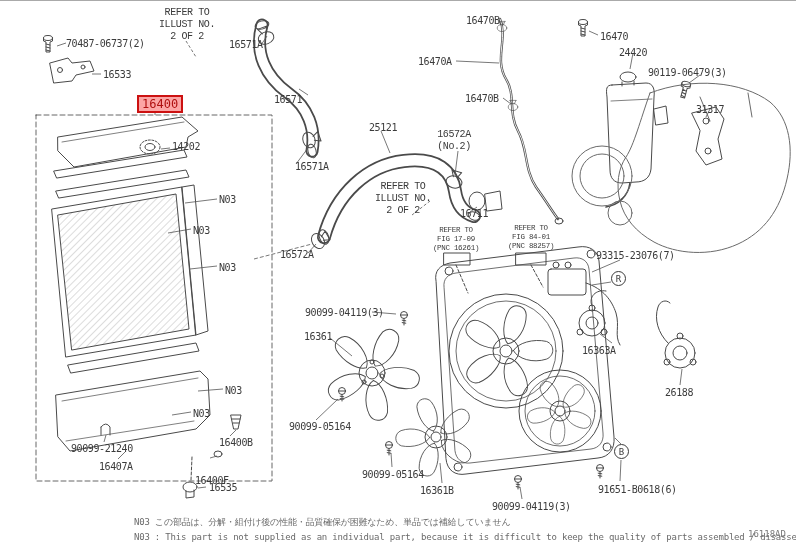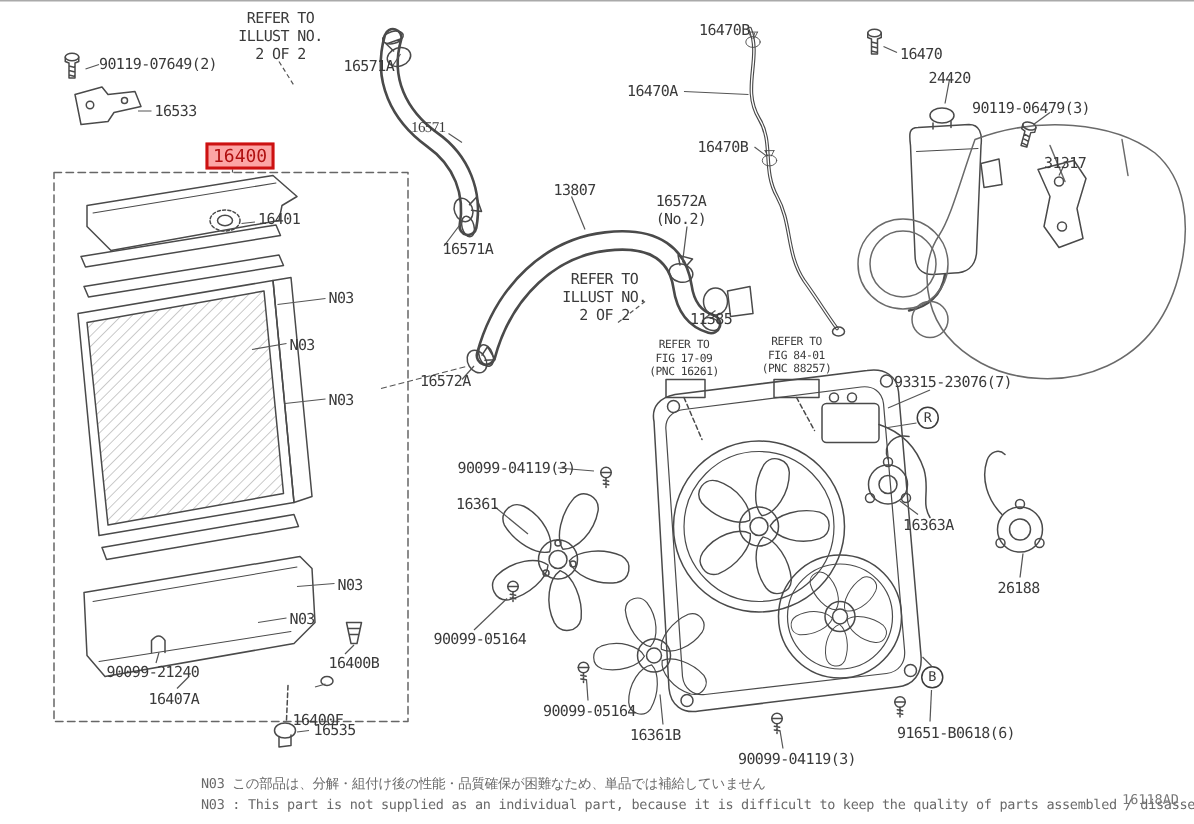--- a/index.html
+++ b/index.html
@@ -7,21 +7,21 @@
   .stage {
     position:relative; width:796px; height:549px; background:#fff;
     overflow:hidden; font-family:"DejaVu Sans Mono", monospace;
     border-top:1px solid #aaa;
   }
   .art { position:absolute; left:0; top:0; }
   .lbl {
     position:absolute; font-size:10px; color:#3b3b3b;
     line-height:1.18; letter-spacing:-0.4px; white-space:pre-line;
   }
-  .lbl.center { text-align:center; }
+  .lbl.center { text-align:center;font-family:Liberation Mono, monospace; }
   .lbl.small { font-size:7.5px; letter-spacing:-0.3px; }
   .red-box {
     position:absolute; border:2px solid #cc1111; color:#b01010;
     font-weight:normal; font-size:12px; padding:0 3px; background:#fca5a5;
   }
   .circ {
     position:absolute; width:15px; height:15px; border:1px solid #3b3b3b;
     border-radius:50%; font-size:9px; color:#3b3b3b; background:#fff;
     display:flex; align-items:center; justify-content:center;
   }
@@ -237,61 +237,61 @@
       <path d="M230,435 L236,429"></path>
       <path d="M210,457 L217,455"></path>
       <path d="M206,486 L198,487"></path>
       <path d="M442,482 L440,462"></path>
       <path d="M522,498 L520,486"></path>
       <path d="M620,480 L621,459"></path>
       <path d="M621,443 L615,437"></path>
     </g>
   </svg>
 
-  <div class="lbl" style="left:66px; top:37px;">90119-07649(2)</div>
+  <div class="lbl" style="left:66px; top:37px;">70487-06737(2)</div>
   <div class="lbl" style="left:103px; top:68px;">16533</div>
   <div class="lbl center" style="left:156px; top:6px; width:62px;">REFER TO
 ILLUST NO.
 2 OF 2</div>
   <div class="lbl" style="left:229px; top:38px;">16571A</div>
-  <div class="lbl" style="left:274px; top:79px;font-family:Liberation Serif, serif;">16571</div>
+  <div class="lbl" style="left:274px; top:93px;">16571</div>
   <div class="red-box" style="left:137px; top:94px;">16400</div>
-  <div class="lbl" style="left:172px; top:140px;">16401</div>
+  <div class="lbl" style="left:172px; top:140px;">14202</div>
   <div class="lbl" style="left:295px; top:160px;">16571A</div>
-  <div class="lbl" style="left:369px; top:121px;">13807</div>
+  <div class="lbl" style="left:369px; top:121px;">25121</div>
   <div class="lbl center" style="left:432px; top:128px; width:44px;">16572A
 (No.2)</div>
   <div class="lbl" style="left:466px; top:14px;">16470B</div>
   <div class="lbl" style="left:418px; top:55px;">16470A</div>
   <div class="lbl" style="left:465px; top:92px;">16470B</div>
   <div class="lbl" style="left:600px; top:30px;">16470</div>
   <div class="lbl" style="left:619px; top:46px;">24420</div>
   <div class="lbl" style="left:648px; top:66px;">90119-06479(3)</div>
   <div class="lbl" style="left:696px; top:103px;">31317</div>
   <div class="lbl center" style="left:372px; top:180px; width:62px;">REFER TO
 ILLUST NO.
 2 OF 2</div>
-  <div class="lbl" style="left:460px; top:207px;">11385</div>
+  <div class="lbl" style="left:460px; top:207px;">16711</div>
   <div class="lbl" style="left:280px; top:248px;">16572A</div>
   <div class="lbl small center" style="left:430px; top:225px; width:52px;">REFER TO
 FIG 17-09
 (PNC 16261)</div>
   <div class="lbl small center" style="left:503px; top:223px; width:56px;">REFER TO
 FIG 84-01
 (PNC 88257)</div>
   <div class="lbl" style="left:596px; top:249px;">93315-23076(7)</div>
   <div class="circ" style="left:611px; top:270px;">R</div>
   <div class="lbl" style="left:219px; top:193px;">N03</div>
   <div class="lbl" style="left:193px; top:224px;">N03</div>
   <div class="lbl" style="left:219px; top:261px;">N03</div>
   <div class="lbl" style="left:225px; top:384px;">N03</div>
   <div class="lbl" style="left:193px; top:407px;">N03</div>
   <div class="lbl" style="left:305px; top:306px;">90099-04119(3)</div>
   <div class="lbl" style="left:304px; top:330px;">16361</div>
-  <div class="lbl" style="left:602px; top:344px;">16363A</div>
+  <div class="lbl" style="left:582px; top:344px;">16363A</div>
   <div class="lbl" style="left:665px; top:386px;">26188</div>
   <div class="lbl" style="left:289px; top:420px;">90099-05164</div>
   <div class="lbl" style="left:71px; top:442px;">90099-21240</div>
   <div class="lbl" style="left:99px; top:460px;">16407A</div>
   <div class="lbl" style="left:219px; top:436px;">16400B</div>
   <div class="lbl" style="left:195px; top:474px;text-align:right;">16400F</div>
   <div class="lbl" style="left:209px; top:481px;">16535</div>
   <div class="lbl" style="left:362px; top:468px;">90099-05164</div>
   <div class="lbl" style="left:420px; top:484px;">16361B</div>
   <div class="lbl" style="left:492px; top:500px;">90099-04119(3)</div>

